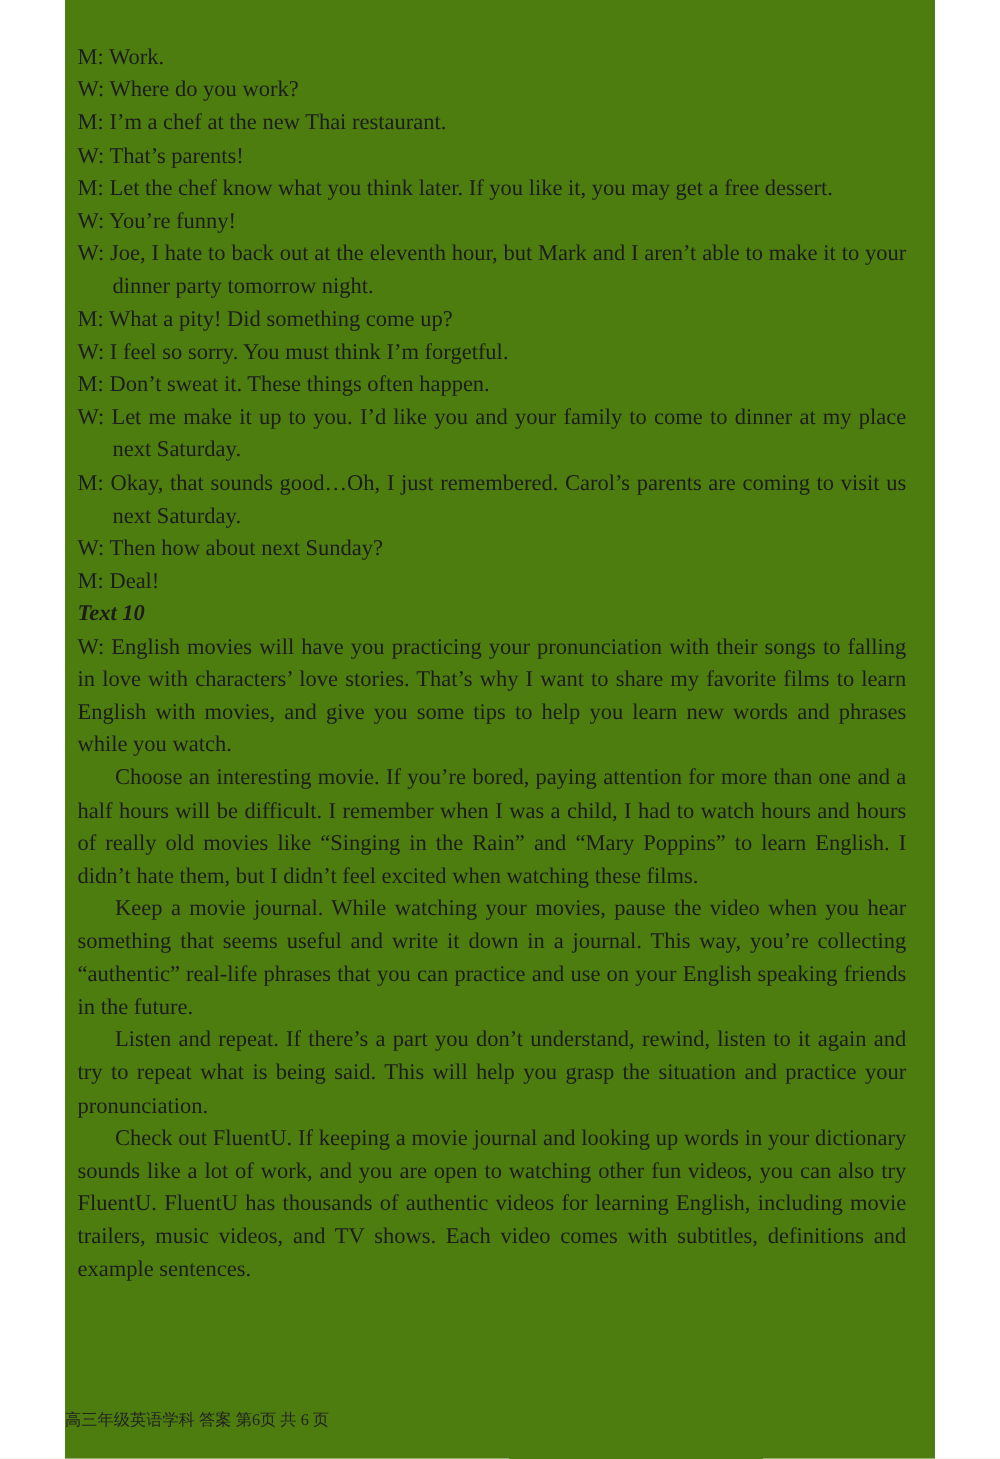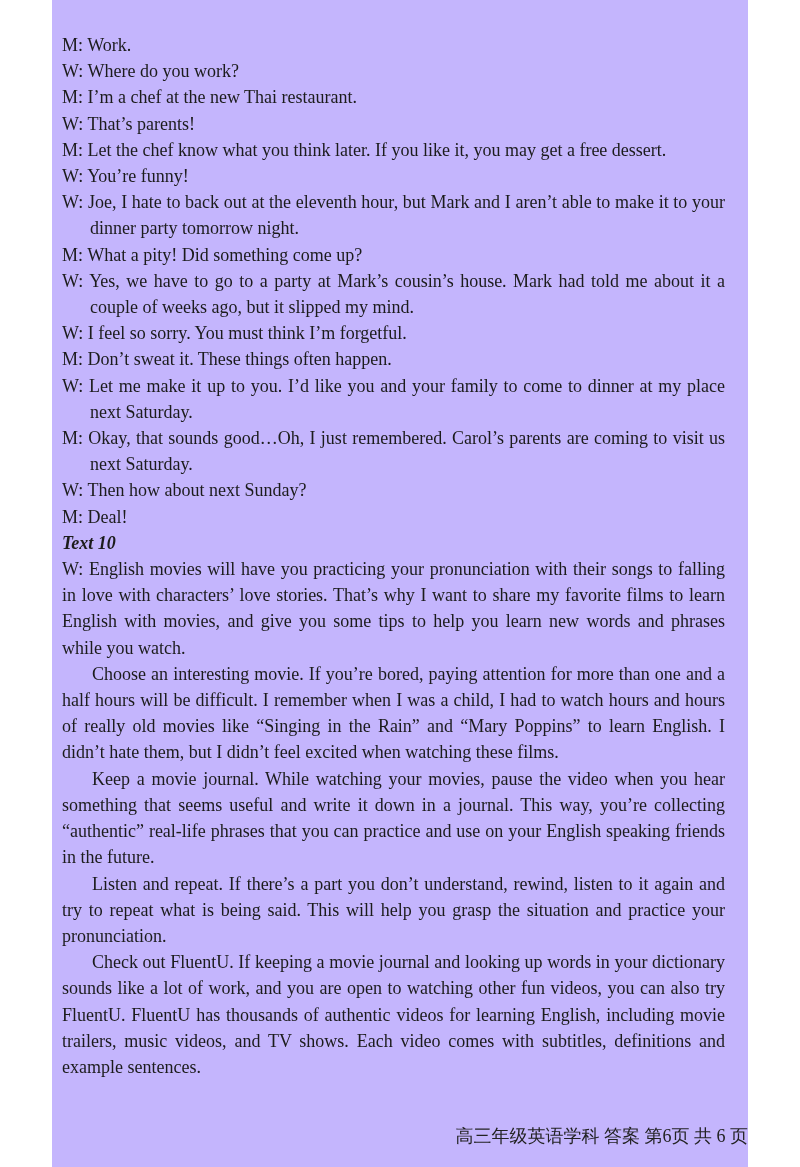--- a/index.html
+++ b/index.html
@@ -5,21 +5,21 @@
   html, body {
     margin: 0;
     padding: 0;
     background: #ffffff;
   }
   .page {
     position: relative;
     width: 696px;
     height: 1167px;
     margin: 0 auto;
-    background: #c4b5fd;
+    background: #4d7c0f;
     color: #1c1c1c;
     font-family: "Liberation Serif", "DejaVu Serif", serif;
     font-size: 18px;
     line-height: 26.2px;
     box-sizing: border-box;
     padding: 32px 23px 0 10px;
     overflow: hidden;
   }
   .page p {
     margin: 0;
@@ -35,22 +35,22 @@
     text-align: left !important;
   }
   .para-indent {
     text-indent: 30px;
   }
   .page-footer {
     position: absolute;
     left: 0;
     right: 0;
     bottom: 22px;
-    text-align: right;
-    font-size: 18px;
+    text-align: left;
+    font-size: 13px;
     line-height: 18px;
     color: #222222;
   }
 </style>
 </head>
 <body>
 
 <div class="page">
 
   <div>
@@ -58,21 +58,20 @@
     <p class="dialogue"><span>W:</span> <span>Where do you work?</span></p>
     <p class="dialogue"><span>M:</span> <span>I’m a chef at the new Thai restaurant.</span></p>
     <p class="dialogue"><span>W:</span> <span>That’s parents!</span></p>
     <p class="dialogue"><span>M:</span> <span>Let the chef know what you think later. If you like it, you may get a free dessert.</span></p>
     <p class="dialogue"><span>W:</span> <span>You’re funny!</span></p>
   </div>
 
   <div>
     <p class="dialogue"><span>W:</span> <span>Joe, I hate to back out at the eleventh hour, but Mark and I aren’t able to make it to your dinner party tomorrow night.</span></p>
     <p class="dialogue"><span>M:</span> <span>What a pity! Did something come up?</span></p>
-    <p class="dialogue"><span>W:</span> <span>Yes, we have to go to a party at Mark’s cousin’s house. Mark had told me about it a couple of weeks ago, but it slipped my mind.</span></p>
     <p class="dialogue"><span>W:</span> <span>I feel so sorry. You must think I’m forgetful.</span></p>
     <p class="dialogue"><span>M:</span> <span>Don’t sweat it. These things often happen.</span></p>
     <p class="dialogue"><span>W:</span> <span>Let me make it up to you. I’d like you and your family to come to dinner at my place next Saturday.</span></p>
     <p class="dialogue"><span>M:</span> <span>Okay, that sounds good…Oh, I just remembered. Carol’s parents are coming to visit us next Saturday.</span></p>
     <p class="dialogue"><span>W:</span> <span>Then how about next Sunday?</span></p>
     <p class="dialogue"><span>M:</span> <span>Deal!</span></p>
   </div>
 
   <div>
     <p class="section-heading">Text 10</p>

